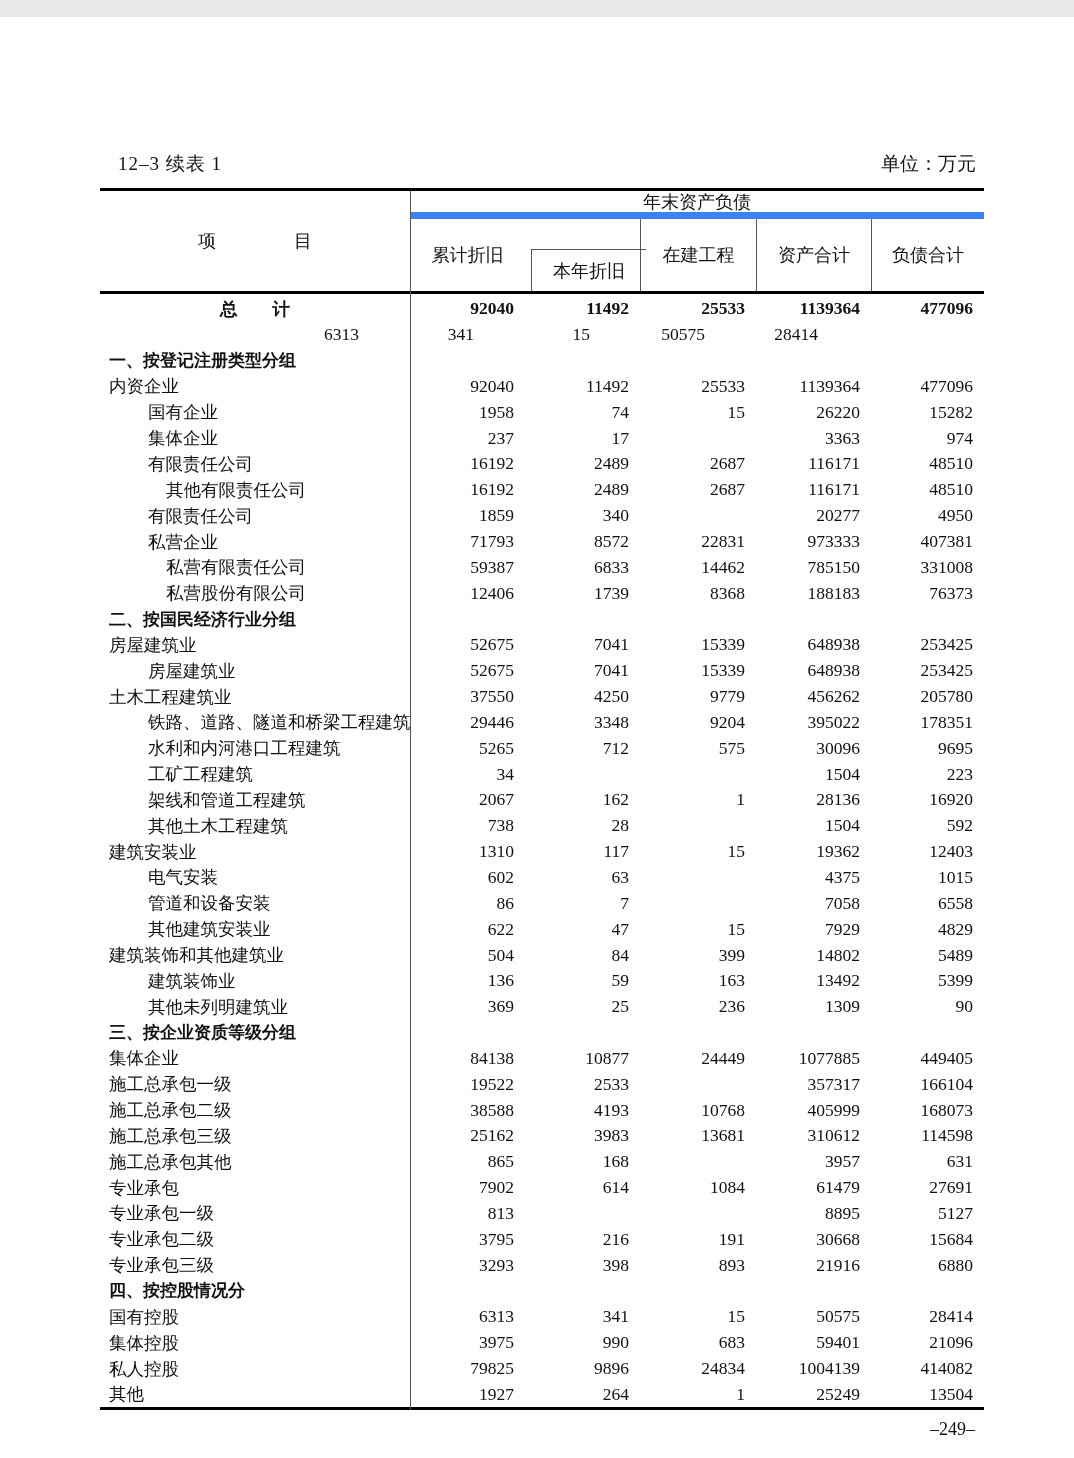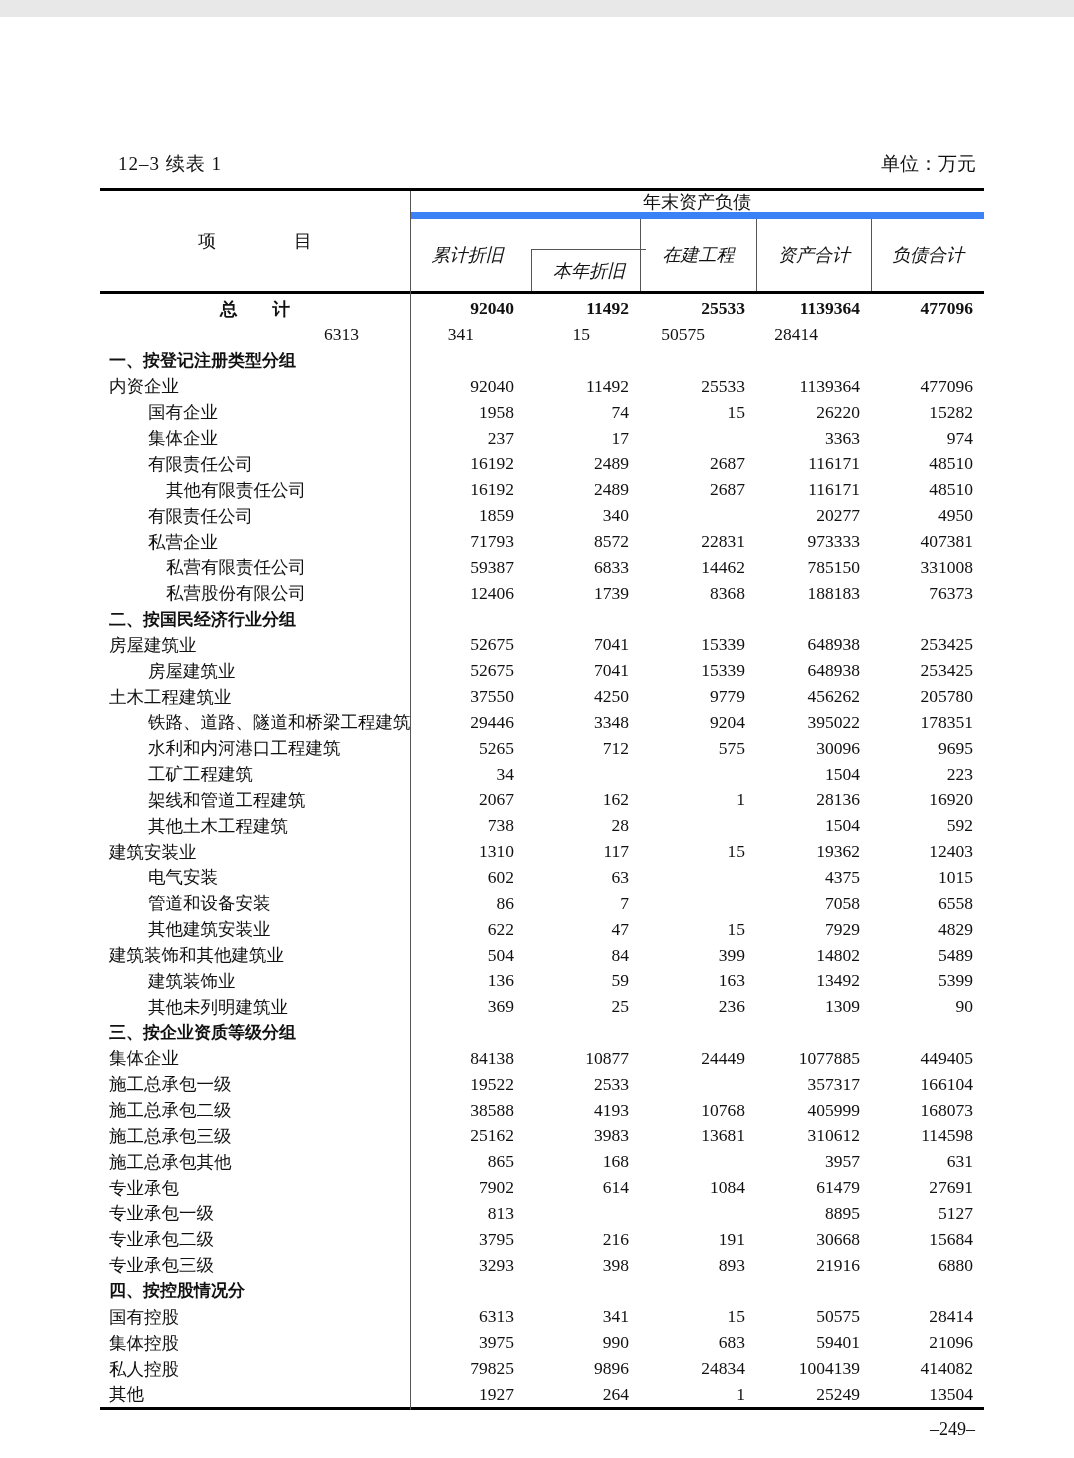--- a/index.html
+++ b/index.html
@@ -28,21 +28,21 @@
   }
   .item-head {
     position:absolute; left:0; top:0; width:310px; height:100px;
     display:flex; align-items:center; justify-content:center; column-gap:78px;
   }
   .group-head {
     position:absolute; left:310px; top:0; width:574px; height:28px;
     box-sizing:border-box; border-bottom:7px solid #3b82f6;
     display:flex; align-items:center; justify-content:center;
   }
-  .cols-head { position:absolute; left:310px; top:28px; width:574px; height:72px;font-style:italic; }
+  .cols-head { position:absolute; left:310px; top:28px; width:574px; height:72px; }
   .col-cell {
     position:absolute; top:0; height:72px; box-sizing:border-box;
     display:flex; align-items:center; justify-content:center; white-space:nowrap;
   }
   .cc1 { left:0;     width:115px; }
   .cc2 { left:121px; width:115px; top:30px; height:42px;
          border-left:1px solid #555; border-top:1px solid #555; }
   .cc3 { left:230px; width:116px; border-left:1px solid #555; }
   .cc4 { left:346px; width:115px; border-left:1px solid #555; }
   .cc5 { left:461px; width:113px; border-left:1px solid #555; }

